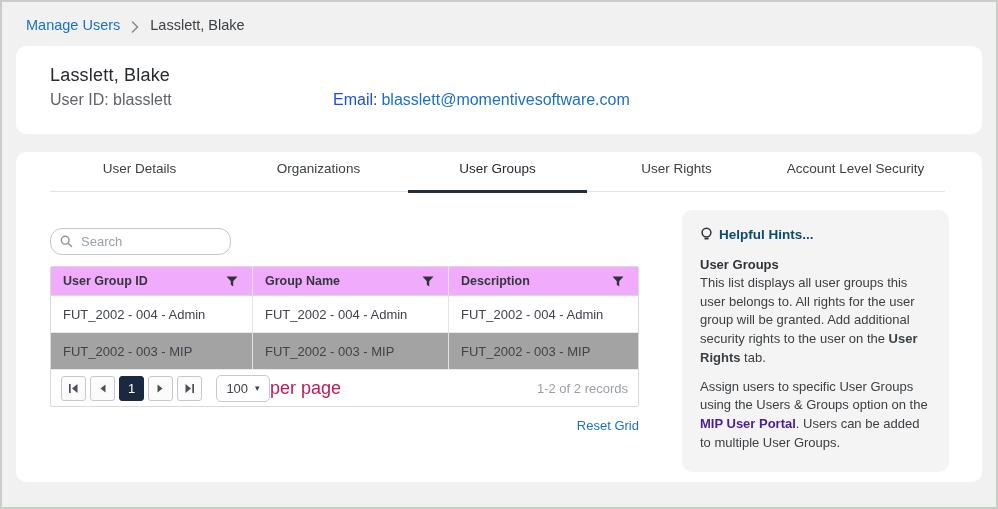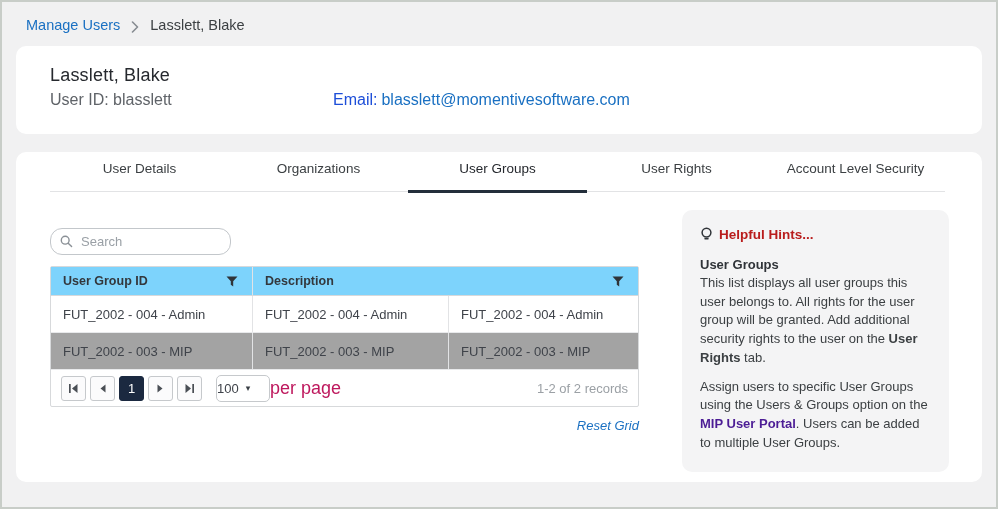--- a/index.html
+++ b/index.html
@@ -54,21 +54,21 @@
     margin-bottom: 11px;
   }
   .search-box input {
     border: none; outline: none; width: 100%; font-size: 13px;
     font-family: "Liberation Sans", sans-serif; color: #3f434a; background: transparent;
   }
   .search-box input::placeholder { color: #9aa0a6; }
 
   
   .grid { border: 1px solid #d7d9db; border-radius: 2px; background: #fff; }
-  .grid-header { display: flex; background: #7dd3fc; border-bottom: 1px solid #d7d9db; height: 29px; }
+  .grid-header { display: flex; background: #f0abfc; border-bottom: 1px solid #d7d9db; height: 29px; }
   .gh-cell {
     display: flex; align-items: center; justify-content: space-between;
     padding: 0 12px; font-size: 12.5px; font-weight: bold; color: #33373c;
   }
   .col-1 { width: 201px; }
   .col-2 { width: 196px; border-left: 1px solid #e2e3e5; }
   .col-3 { flex: 1; border-left: 1px solid #e2e3e5; }
   .filter-btn { display: flex; align-items: center; cursor: pointer; padding: 2px; }
 
   .grid-row { display: flex; height: 37px; border-bottom: 1px solid #e8e9eb; }
@@ -80,35 +80,35 @@
   .pager { display: flex; gap: 4px; }
   .page-btn {
     width: 25px; height: 25px; border: 1px solid #c6c9cc; border-radius: 3px;
     background: #fbfbfc; display: flex; align-items: center; justify-content: center;
     cursor: pointer; font-size: 13px; color: #fff;
   }
   .page-btn.active { background: #1b2940; border-color: #1b2940; }
   .page-size {
     margin-left: 14px; width: 54px; height: 27px; border: 1px solid #c6c9cc;
     border-radius: 5px; background: #fff; display: flex; align-items: center;
-    gap: 7px; font-size: 13px; color: #3f434a; cursor: pointer;
+    justify-content: center; gap: 7px; font-size: 13px; color: #3f434a; cursor: pointer;
   }
   .caret { font-size: 9px; color: #3a3f45; }
   .per-page { font-size: 18px; color: #be185d; }
   .records { margin-left: auto; font-size: 13px; color: #9ba0a5; }
 
-  .reset-row { width: 589px; text-align: right; margin-top: 9px; font-style: italic; }
+  .reset-row { width: 589px; text-align: right; margin-top: 9px; }
   .reset-link { color: #1a70c2; font-size: 13px; cursor: pointer; }
 
   
   .hints {
     width: 267px; background: #f4f4f5; border-radius: 10px;
     padding: 17px 18px 20px 18px;
   }
-  .hints-title { display: flex; align-items: center; gap: 6px; font-size: 13.5px; font-weight: bold; color: #b91c1c; }
+  .hints-title { display: flex; align-items: center; gap: 6px; font-size: 13.5px; font-weight: bold; color: #0c4a6e; }
   .hints-section-title { font-size: 13px; font-weight: bold; color: #2f3338; margin-top: 15px; }
   .hints p { font-size: 13px; color: #3c4043; line-height: 1.44; margin-top: 2px; }
   .hints p + p { margin-top: 10px; }
   .hint-link { color: #4c1d95; font-weight: bold; cursor: pointer; }
 </style>
 </head>
 <body>
 
 <div class="screen">
 
@@ -152,20 +152,28 @@
                 <line x1="8.2" y1="8.2" x2="11.6" y2="11.6" stroke="#8a9096" stroke-width="1.4" stroke-linecap="round"></line>
               </svg>
           </span>
           <input type="text" placeholder="Search" style="">
         </div>
 
         <div class="grid">
           <div class="grid-header">
             <div class="gh-cell col-1">
               <span>User Group ID</span>
+              <span class="filter-btn">
+                <svg width="12" height="11" viewBox="0 0 12 11">
+                    <path d="M0.5 0.5 H11.5 L7.2 5.3 V10.6 L4.8 8.7 V5.3 Z" fill="#2f3338"></path>
+                  </svg>
+              </span>
+            </div>
+            <div class="gh-cell col-2">
+              <span>Group Name</span>
               <span class="filter-btn">
                 <svg width="12" height="11" viewBox="0 0 12 11">
                     <path d="M0.5 0.5 H11.5 L7.2 5.3 V10.6 L4.8 8.7 V5.3 Z" fill="#2f3338"></path>
                   </svg>
               </span>
             </div>
             <div class="gh-cell col-3">
               <span>Description</span>
               <span class="filter-btn">
                 <svg width="12" height="11" viewBox="0 0 12 11">

